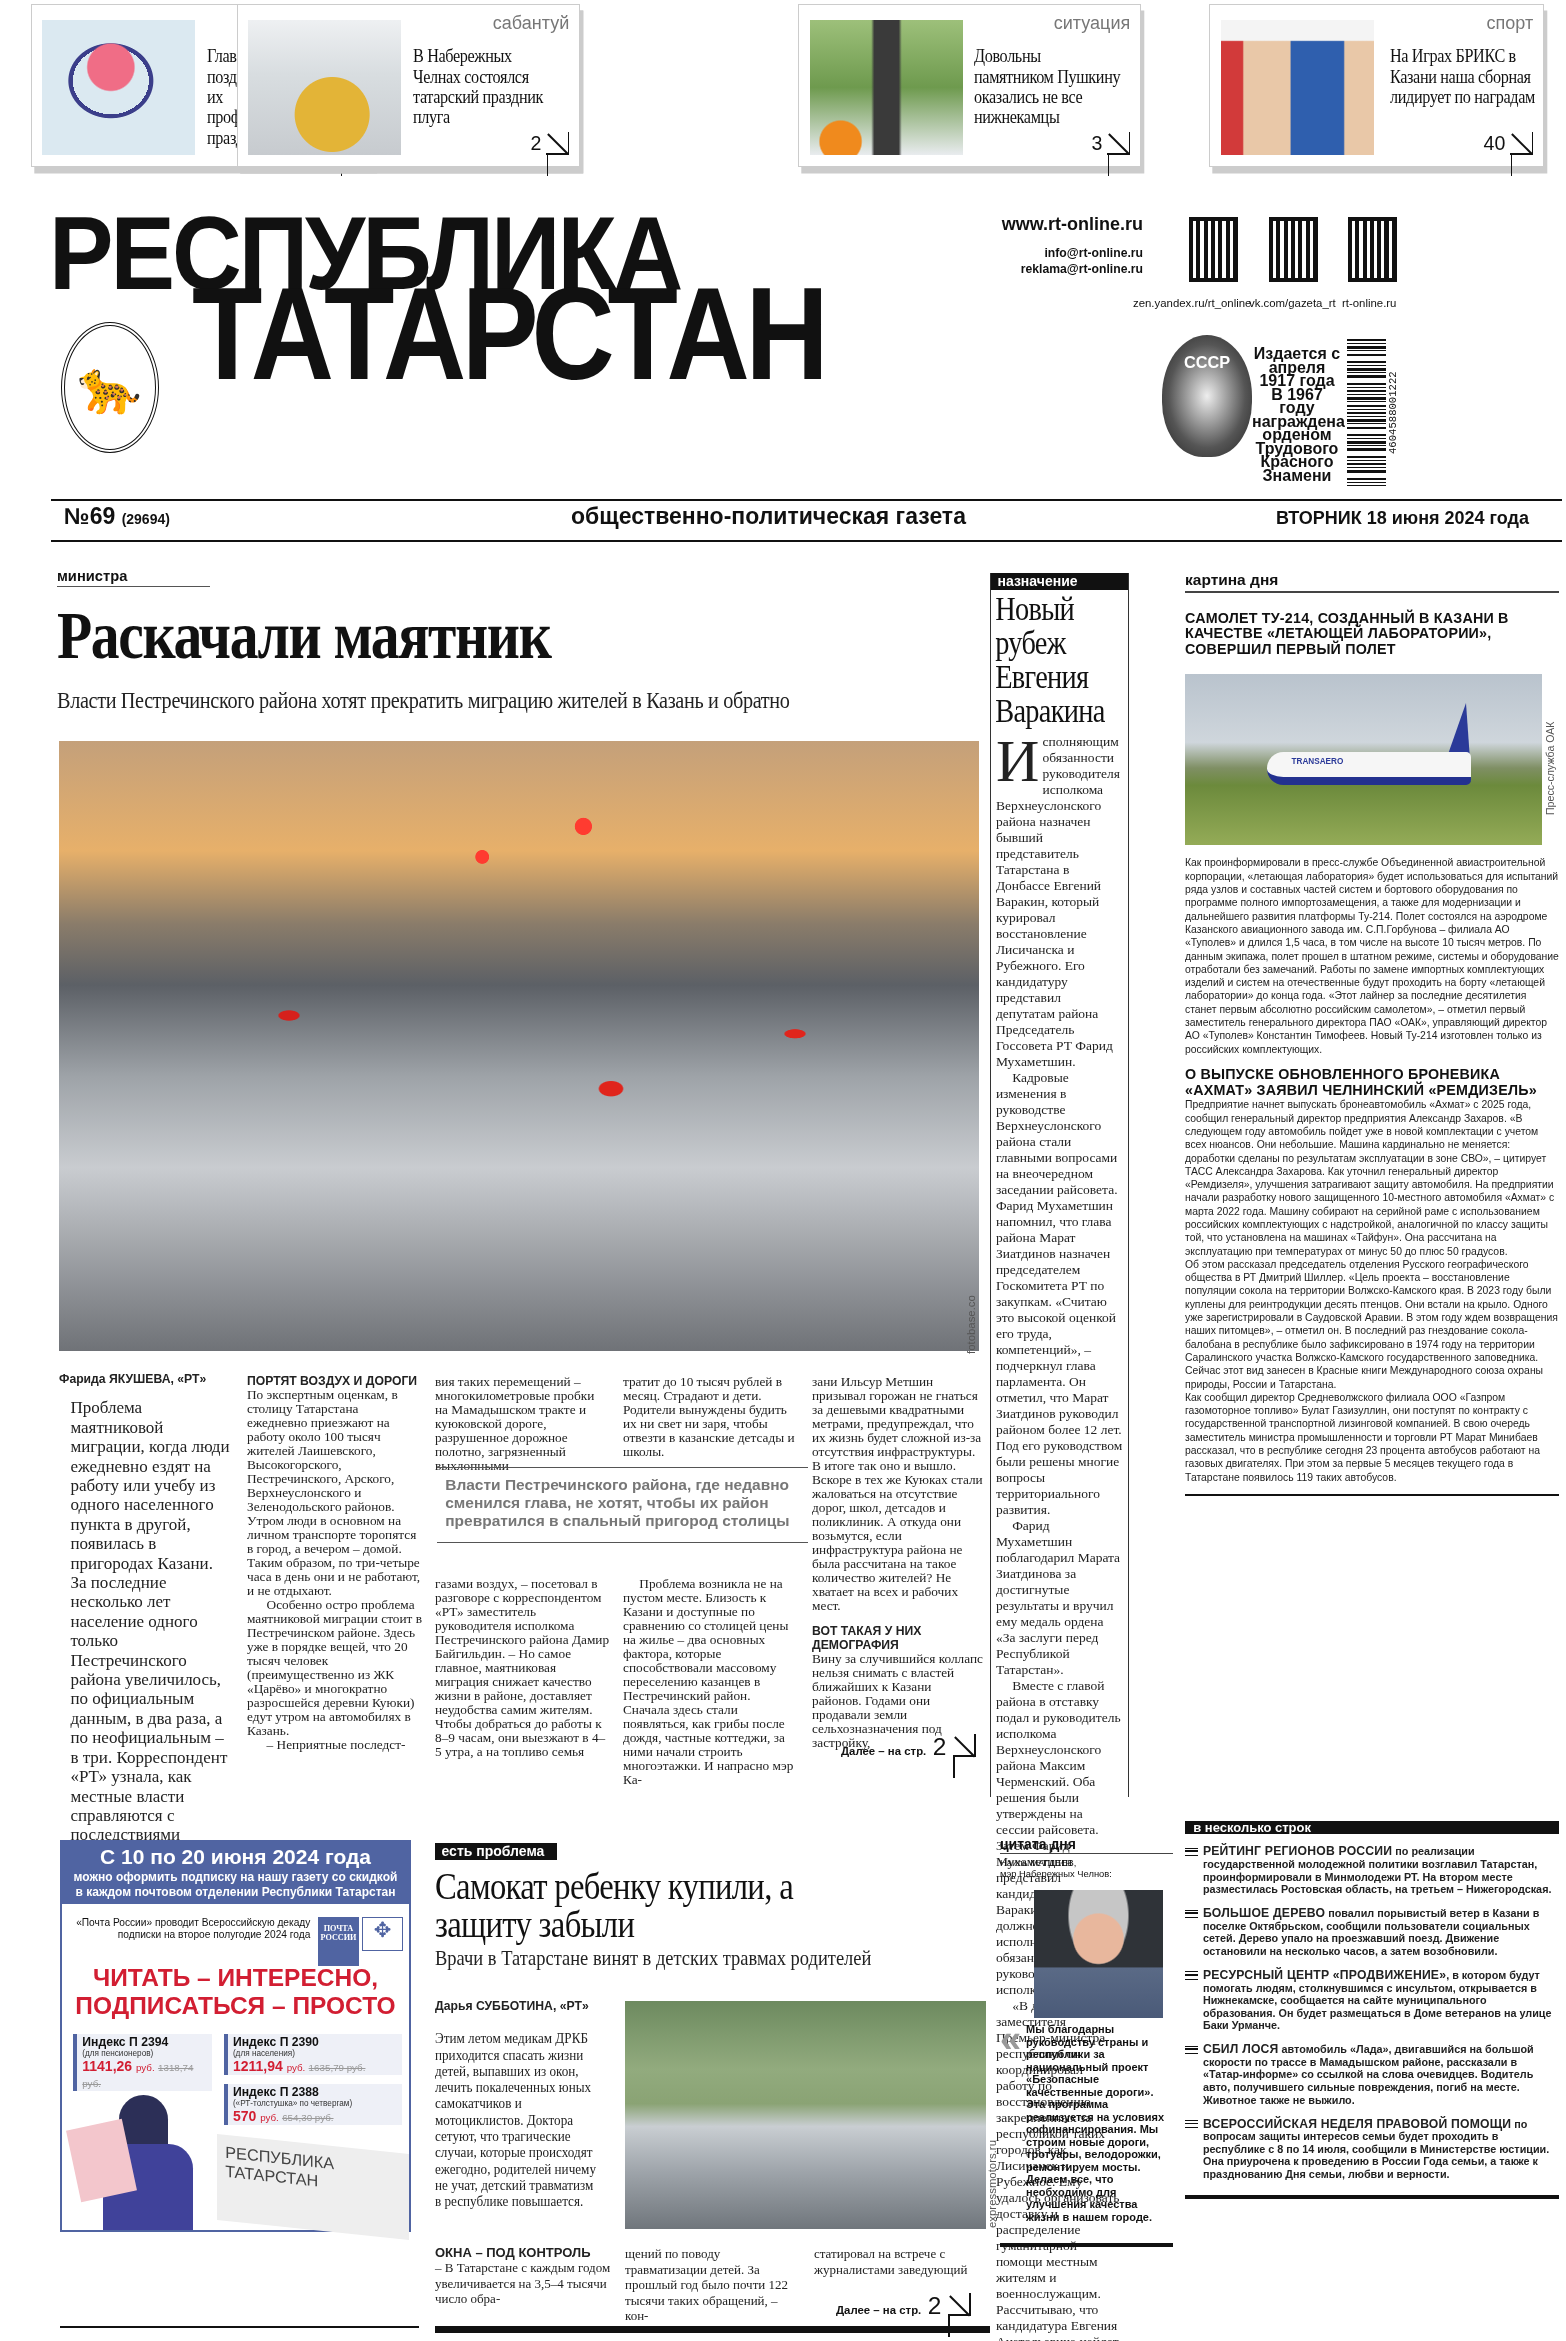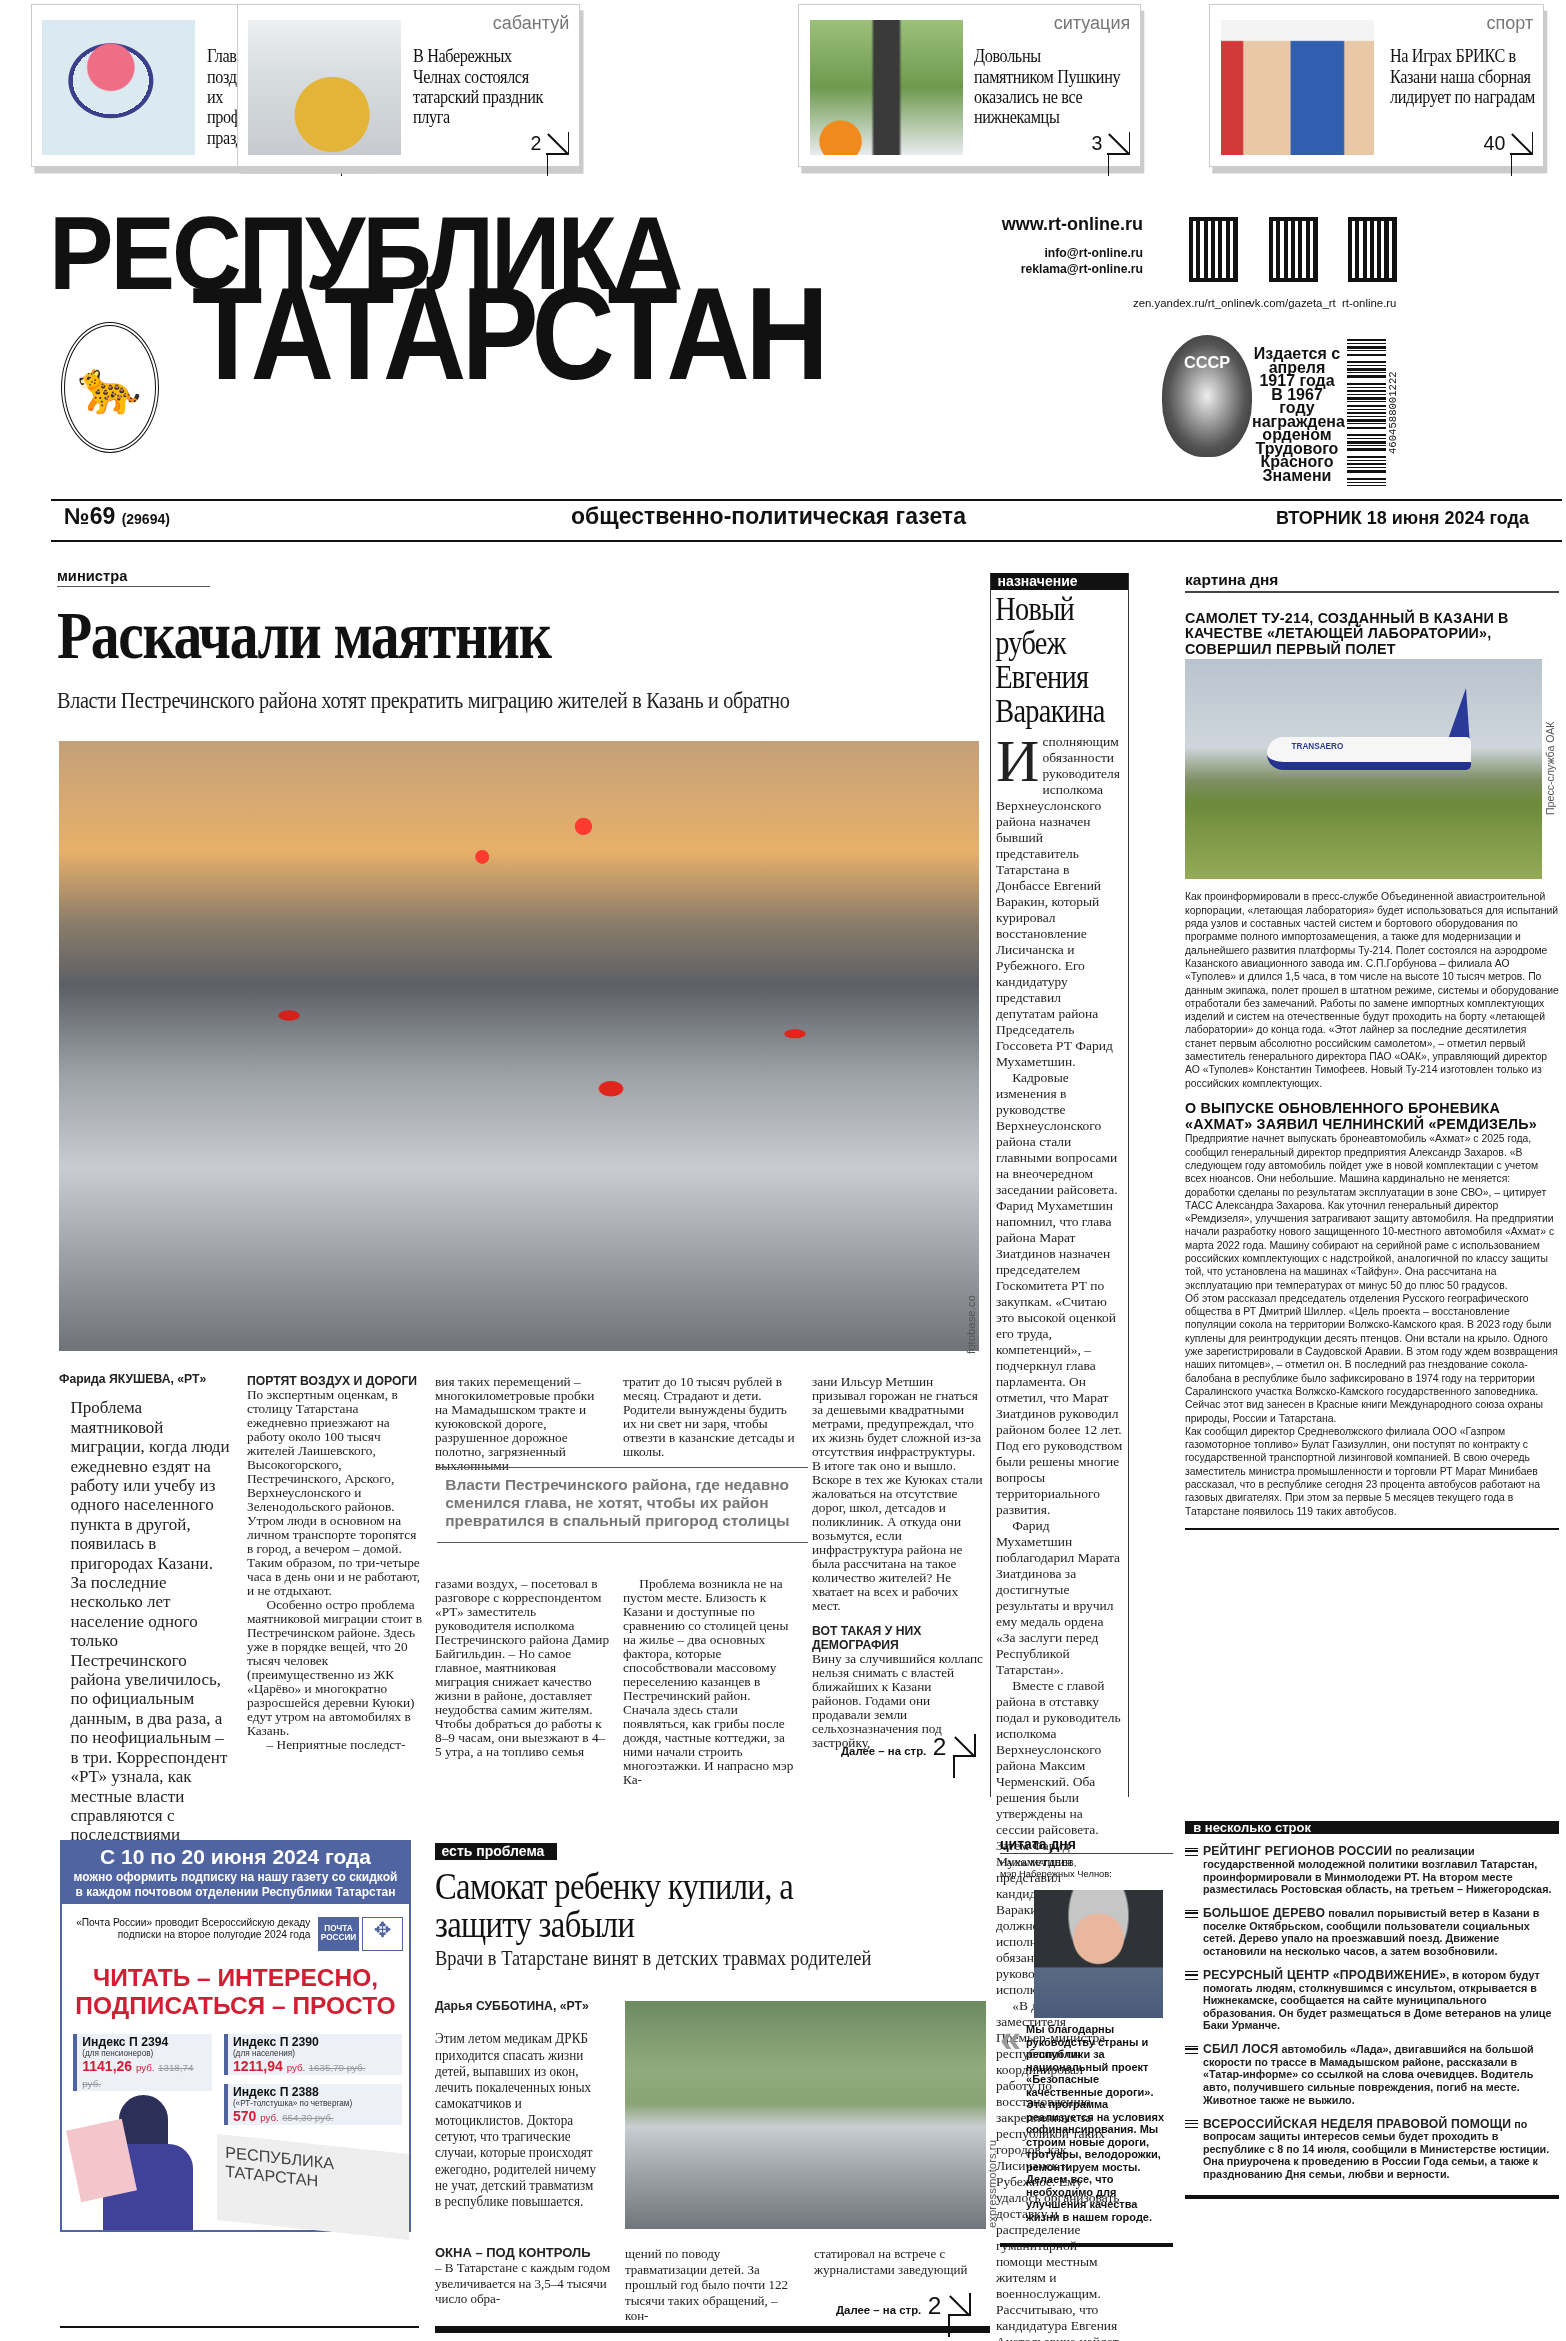--- a/index.html
+++ b/index.html
@@ -226,21 +226,21 @@
     <p style="text-indent:16.3px">Кадровые изменения в руководстве Верхнеуслонского района стали главными вопросами на внеочередном заседании райсовета. Фарид Мухаметшин напомнил, что глава района Марат Зиатдинов назначен председателем Госкомитета РТ по закупкам. «Считаю это высокой оценкой его труда, компетенций», – подчеркнул глава парламента. Он отметил, что Марат Зиатдинов руководил районом более 12 лет. Под его руководством были решены многие вопросы территориального развития.</p>
     <p style="text-indent:16.3px">Фарид Мухаметшин поблагодарил Марата Зиатдинова за достигнутые результаты и вручил ему медаль ордена «За заслуги перед Республикой Татарстан».</p>
     <p style="text-indent:16.3px">Вместе с главой района в отставку подал и руководитель исполкома Верхнеуслонского района Максим Черменский. Оба решения были утверждены на сессии райсовета. Затем Фарид Мухаметшин представил кандидатуру Евгения Варакина на должность исполняющего обязанности руководителя исполкома района.</p>
     <p style="text-indent:16.3px">«В должности заместителя Премьер-министра республики он координировал работу по восстановлению закрепленных за республикой таких городов, как Лисичанск и Рубежное. Ему удалось организовать доставку и распределение гуманитарной помощи местным жителям и военнослужащим. Рассчитываю, что кандидатура Евгения Анатольевича найдет поддержку среди депутатов актива и населения района», – обратился к собравшимся Фарид Мухаметшин. Депутаты кандидатуру поддержали.</p>
   </div>
 </div>
 
 <div class="rc" style="top:571px">
   <div style="font-weight:bold;font-size:15.5px;border-bottom:2.4px solid #444;padding-bottom:1.6px">картина дня</div>
   <h3 style="margin-top:18px">САМОЛЕТ ТУ-214, СОЗДАННЫЙ В КАЗАНИ В КАЧЕСТВЕ «ЛЕТАЮЩЕЙ ЛАБОРАТОРИИ», СОВЕРШИЛ ПЕРВЫЙ ПОЛЕТ</h3>
-  <div class="photo plane" style="position:relative;margin-top:2px;width:357px;height:220px">
+  <div class="photo plane" style="position:relative;margin-top:17px;width:357px;height:171px">
     <div class="plane-tail"></div>
     <div class="plane-body"><span style="font-size:8.2px;color:#2b3a99;margin-left:24.5px;font-weight:bold">TRANSAERO</span></div>
   </div>
   <div class="credit-v" style="left:359px;top:73px;height:171px;text-align:left;font-size:10.6px">Пресс-служба ОАК</div>
   <p style="margin-top:11.4px">Как проинформировали в пресс-службе Объединенной авиастроительной корпорации, «летающая лаборатория» будет использоваться для испытаний ряда узлов и составных частей систем и бортового оборудования по программе полного импортозамещения, а также для модернизации и дальнейшего развития платформы Ту-214. Полет состоялся на аэродроме Казанского авиационного завода им. С.П.Горбунова – филиала АО «Туполев» и длился 1,5 часа, в том числе на высоте 10 тысяч метров. По данным экипажа, полет прошел в штатном режиме, системы и оборудование отработали без замечаний. Работы по замене импортных комплектующих изделий и систем на отечественные будут проходить на борту «летающей лаборатории» до конца года. «Этот лайнер за последние десятилетия станет первым абсолютно российским самолетом», – отметил первый заместитель генерального директора ПАО «ОАК», управляющий директор АО «Туполев» Константин Тимофеев. Новый Ту-214 изготовлен только из российских комплектующих.</p>
   <h3 style="margin-top:11.4px">О ВЫПУСКЕ ОБНОВЛЕННОГО БРОНЕВИКА «АХМАТ» ЗАЯВИЛ ЧЕЛНИНСКИЙ «РЕМДИЗЕЛЬ»</h3>
   <p>Предприятие начнет выпускать бронеавтомобиль «Ахмат» с 2025 года, сообщил генеральный директор предприятия Александр Захаров. «В следующем году автомобиль пойдет уже в новой комплектации с учетом всех нюансов. Они небольшие. Машина кардинально не меняется: доработки сделаны по результатам эксплуатации в зоне СВО», – цитирует ТАСС Александра Захарова. Как уточнил генеральный директор «Ремдизеля», улучшения затрагивают защиту автомобиля. На предприятии начали разработку нового защищенного 10-местного автомобиля «Ахмат» с марта 2022 года. Машину собирают на серийной раме с использованием российских комплектующих с надстройкой, аналогичной по классу защиты той, что установлена на машинах «Тайфун». Она рассчитана на эксплуатацию при температурах от минус 50 до плюс 50 градусов.</p>
   <p>Об этом рассказал председатель отделения Русского географического общества в РТ Дмитрий Шиллер. «Цель проекта – восстановление популяции сокола на территории Волжско-Камского края. В 2023 году были куплены для реинтродукции десять птенцов. Они встали на крыло. Одного уже зарегистрировали в Саудовской Аравии. В этом году ждем возвращения наших питомцев», – отметил он. В последний раз гнездование сокола-балобана в республике было зафиксировано в 1974 году на территории Саралинского участка Волжско-Камского государственного заповедника. Сейчас этот вид занесен в Красные книги Международного союза охраны природы, России и Татарстана.</p>
   <p>Как сообщил директор Средневолжского филиала ООО «Газпром газомоторное топливо» Булат Газизуллин, они поступят по контракту с государственной транспортной лизинговой компанией. В свою очередь заместитель министра промышленности и торговли РТ Марат Минибаев рассказал, что в республике сегодня 23 процента автобусов работают на газовых двигателях. При этом за первые 5 месяцев текущего года в Татарстане появилось 119 таких автобусов.</p>
   <div style="border-top:2.4px solid #111;margin-top:9.8px"></div>
@@ -271,21 +271,21 @@
   <div style="border-top:4.1px solid #111;margin-top:14.7px"></div>
 </div>
 
 <div class="ad">
   <div class="top">
     <div style="font-size:21px;line-height:24.5px;padding-top:3.3px">С 10 по 20 июня 2024 года</div>
     <div style="font-size:12px;line-height:14.7px">можно оформить подписку на нашу газету со скидкой</div>
     <div style="font-size:12px;line-height:14.7px;padding-bottom:4.9px">в каждом почтовом отделении Республики Татарстан</div>
   </div>
   <div style="position:absolute;left:11.4px;top:75px;width:237px;text-align:right;font-family:'Liberation Sans',sans-serif;font-size:10.2px;line-height:12.2px">«Почта России» проводит Всероссийскую декаду подписки на второе полугодие 2024 года</div>
-  <div style="position:absolute;left:256px;top:75px;width:41px;height:34px;background:#5064a2;color:#fff;font-family:Liberation Sans, sans-serif;font-weight:bold;font-size:8.2px;text-align:center;padding-top:6.5px">ПОЧТА РОССИИ</div>
+  <div style="position:absolute;left:256px;top:75px;width:41px;height:49px;background:#5064a2;color:#fff;font-family:Liberation Serif, serif;font-weight:bold;font-size:8.2px;text-align:center;padding-top:6.5px">ПОЧТА РОССИИ</div>
   <div style="position:absolute;left:300px;top:75px;width:41px;height:34px;border:1.6px solid #5064a2;color:#5064a2;font-size:21px;text-align:center">✥</div>
   <div style="position:absolute;left:0;top:122px;width:100%;text-align:center;color:#d21e32;font-family:'Liberation Sans',sans-serif;font-weight:bold;font-size:24.5px;line-height:28px">
     <div>ЧИТАТЬ – ИНТЕРЕСНО,</div>
     <div>ПОДПИСАТЬСЯ – ПРОСТО</div>
   </div>
   <div class="idx" style="left:11.4px;top:192px;width:139px">
     <div class="t">Индекс П 2394</div>
     <div class="s">(для пенсионеров)</div>
     <div class="p"><span style="font-size:14px;font-weight:bold">1141,26</span> <span>руб.</span><span class="old">1318,74 руб.</span></div>
   </div>

